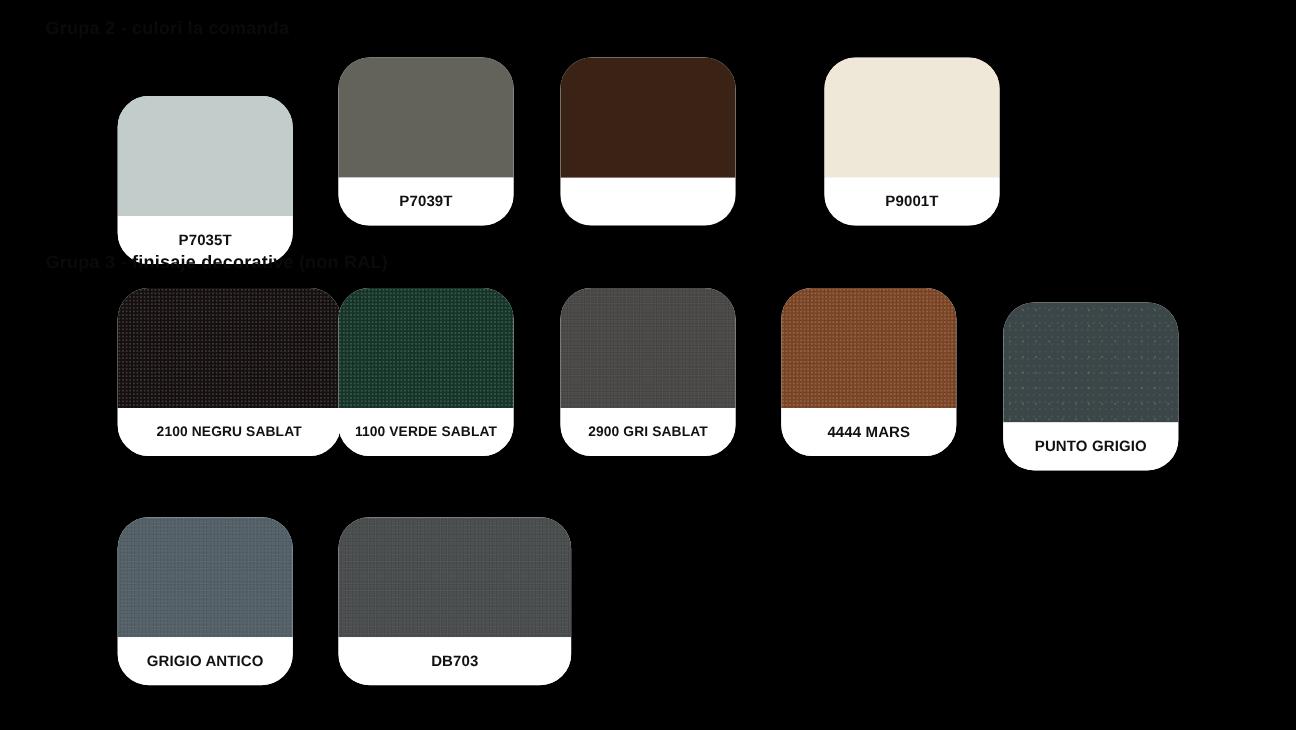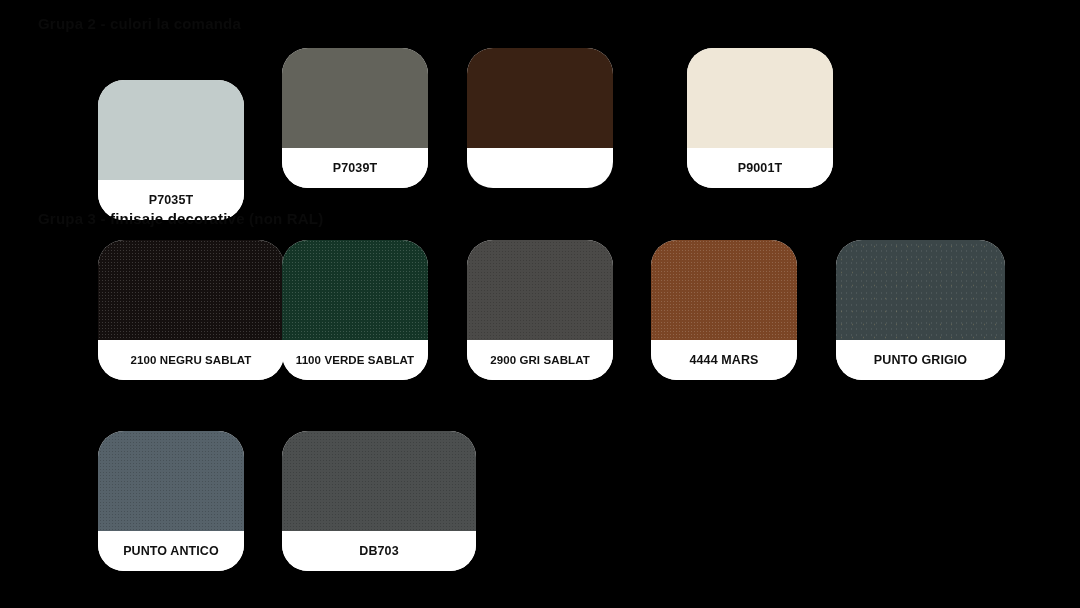--- a/index.html
+++ b/index.html
@@ -179,35 +179,35 @@
 
   <div class="swatch" style="left:651px; top:240px;">
     <div class="swatch-color" style="background:#7b4525;">
       <div class="tex tex-grain"></div>
     </div>
     <div class="swatch-label-band">
       <span class="swatch-label">4444 MARS</span>
     </div>
   </div>
 
-  <div class="swatch" style="left:836px; top:240px;padding-left:23px;">
+  <div class="swatch" style="left:836px; top:252px;">
     <div class="swatch-color" style="background:#3b4648;">
       <div class="tex tex-speck"></div>
     </div>
     <div class="swatch-label-band">
       <span class="swatch-label">PUNTO GRIGIO</span>
     </div>
   </div>
 
   <div class="swatch" style="left:98px; top:431px;">
     <div class="swatch-color" style="background:#56626a;">
       <div class="tex tex-fine"></div>
     </div>
     <div class="swatch-label-band">
-      <span class="swatch-label">PUNTO ANTICO</span>
+      <span class="swatch-label">GRIGIO ANTICO</span>
     </div>
   </div>
 
   <div class="swatch" style="left:282px; top:431px;padding-left:48px;">
     <div class="swatch-color" style="background:#4c4f4f;">
       <div class="tex tex-fine"></div>
     </div>
     <div class="swatch-label-band">
       <span class="swatch-label">DB703</span>
     </div>

